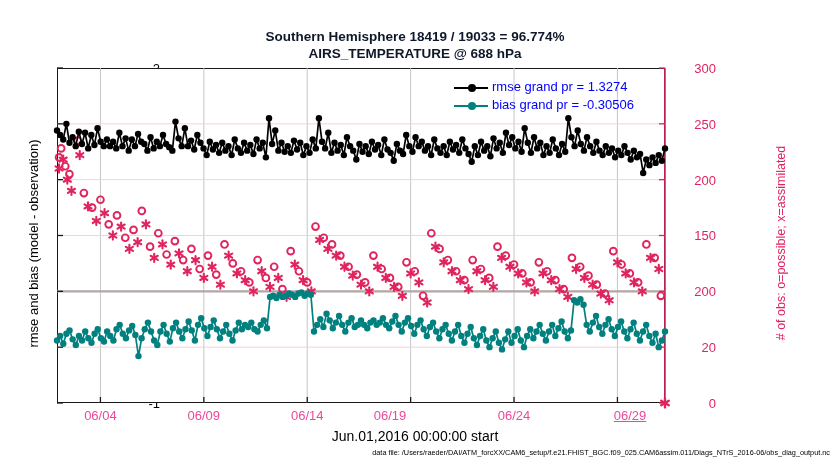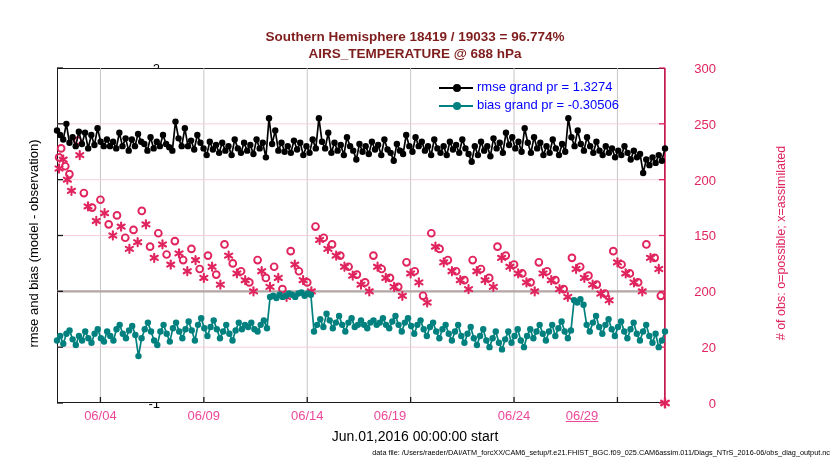--- a/index.html
+++ b/index.html
@@ -5,21 +5,21 @@
   html,body{margin:0;padding:0;}
   body{
     width:830px;height:470px;background:#ffffff;
     font-family:"Liberation Sans", sans-serif;
     overflow:hidden;position:relative;
   }
   #stage{position:absolute;left:0;top:0;width:830px;height:470px;}
 
   .title-block{
     position:absolute;left:0;top:28px;width:830px;text-align:center;
-    font-size:13.5px;font-weight:bold;color:#7f1d1d;line-height:17px;
+    font-size:13.5px;font-weight:bold;color:#0f172a;line-height:17px;
   }
   .title-line2{font-size:13.5px;font-weight:bold;}
 
   .plot-frame{
     position:absolute;left:57px;top:68px;width:608px;height:335px;
     border:1.3px solid #1a1a1a;box-sizing:border-box;background:#fff;
   }
 
   .ytick-left{
     position:absolute;right:670px;width:40px;text-align:right;
@@ -47,21 +47,21 @@
   .xlabel{
     position:absolute;left:0;top:428px;width:830px;text-align:center;
     font-size:14px;color:#000;
   }
   .datafile{
     position:absolute;left:0;top:448px;width:830px;text-align:right;
     font-size:7.3px;color:#000;
   }
 
   .legend-box{
-    position:absolute;left:439px;top:78px;width:231px;height:36px;
+    position:absolute;left:454px;top:78px;width:231px;height:36px;
     box-sizing:border-box;background:rgba(255,255,255,0.0);
     font-size:13px;color:#0000ff;
   }
   .legend-row{position:relative;height:18px;line-height:18px;}
   .legend-line{
     position:absolute;left:0;top:8.5px;width:34px;height:2.4px;
   }
   .legend-dot{
     position:absolute;left:14px;top:5.5px;width:8px;height:8px;border-radius:50%;
   }
@@ -103,21 +103,21 @@
       <div class="ytick-right" style="top: 291.333px;">200</div>
       <div class="ytick-right" style="top: 347.167px;">20</div>
       <div class="ytick-right" style="top: 403px;">0</div>
     </div>
   <div id="xticks">
       <div class="xtick" style="left: 100.429px;">06/04</div>
       <div class="xtick" style="left: 203.83px;">06/09</div>
       <div class="xtick" style="left: 307.231px;">06/14</div>
       <div class="xtick" style="left: 390px;">06/19</div>
       <div class="xtick" style="left: 514.034px;">06/24</div>
-      <div class="xtick" style="left: 582px; text-decoration: underline;">06/29</div>
+      <div class="xtick" style="left: 630px; text-decoration: underline;">06/29</div>
     </div>
 
   <div class="plot-frame"></div>
 
   <svg class="plot" id="plot-svg" width="830" height="470">
       <line x1="100.42857142857142" y1="68" x2="100.42857142857142" y2="403" stroke="#bfbfbf" stroke-width="0.9"></line>
       <line x1="203.8299319727891" y1="68" x2="203.8299319727891" y2="403" stroke="#bfbfbf" stroke-width="0.9"></line>
       <line x1="307.23129251700675" y1="68" x2="307.23129251700675" y2="403" stroke="#bfbfbf" stroke-width="0.9"></line>
       <line x1="410.63265306122446" y1="68" x2="410.63265306122446" y2="403" stroke="#bfbfbf" stroke-width="0.9"></line>
       <line x1="514.0340136054422" y1="68" x2="514.0340136054422" y2="403" stroke="#bfbfbf" stroke-width="0.9"></line>

